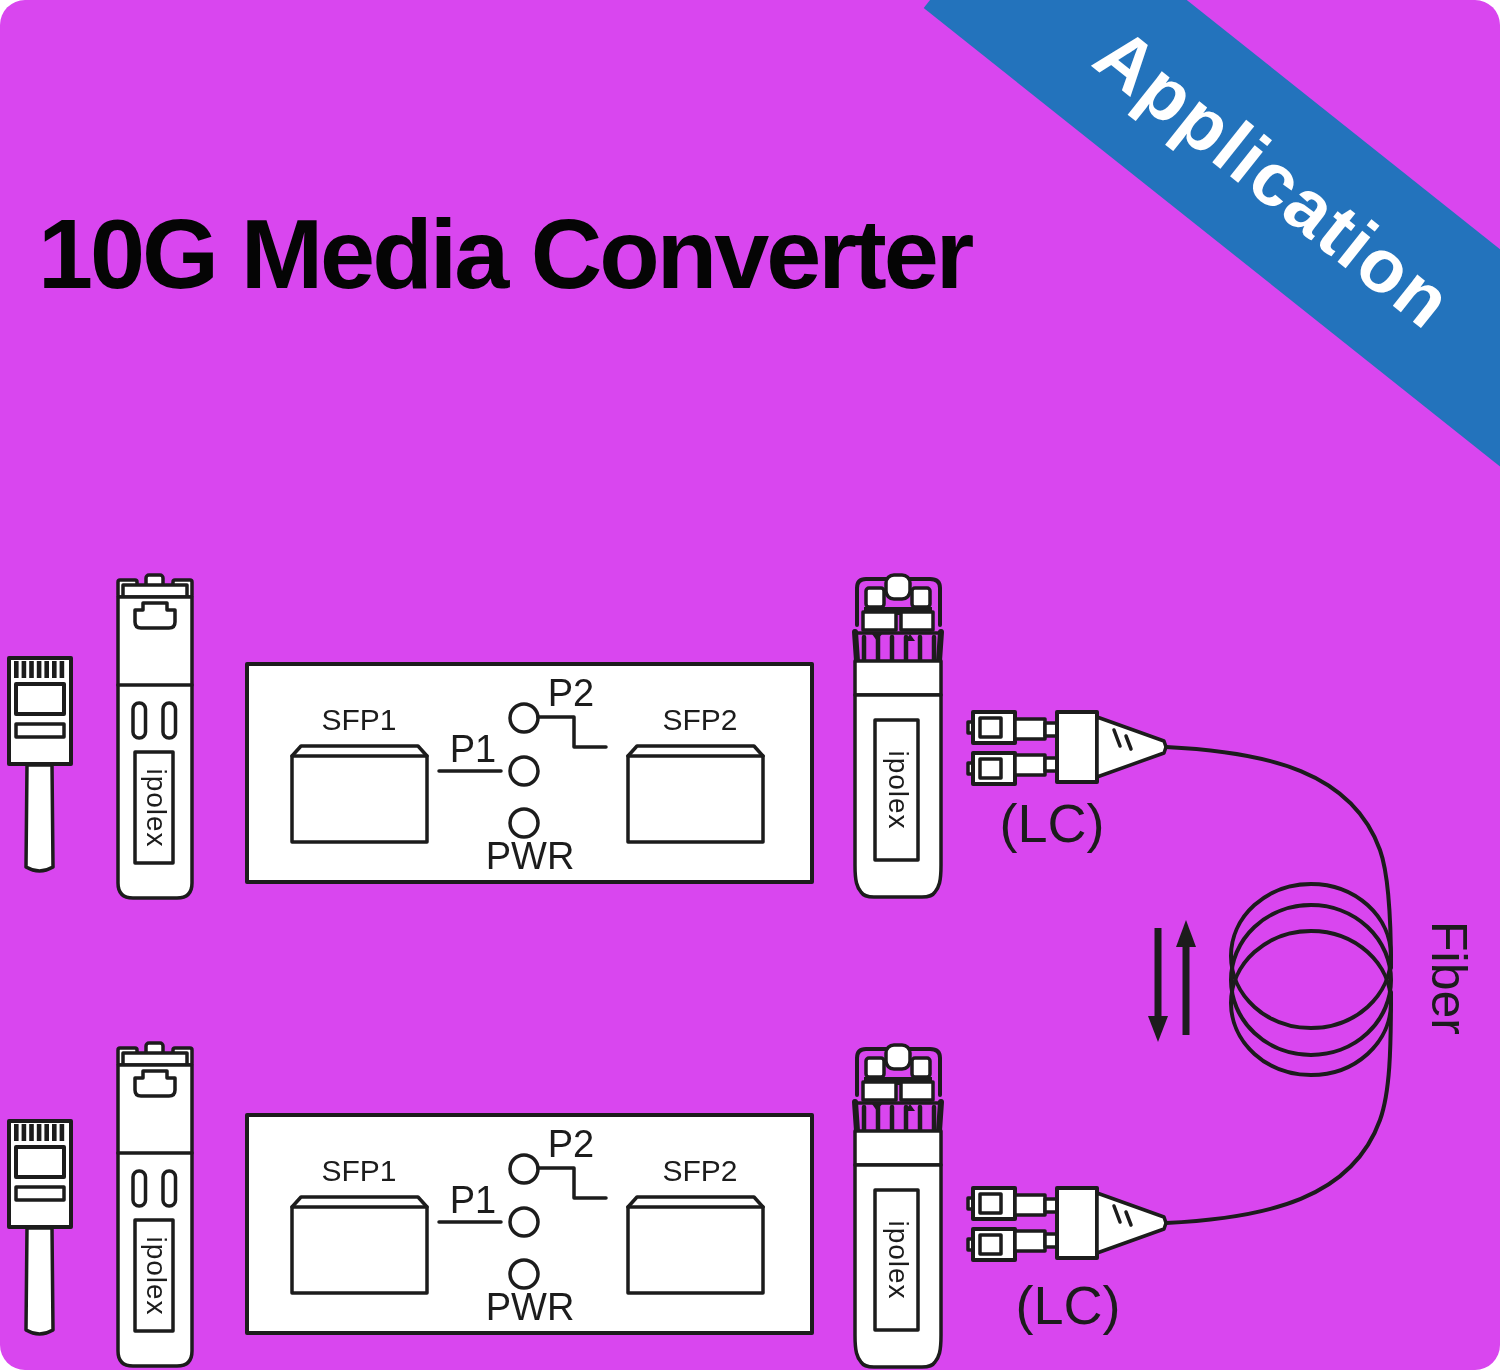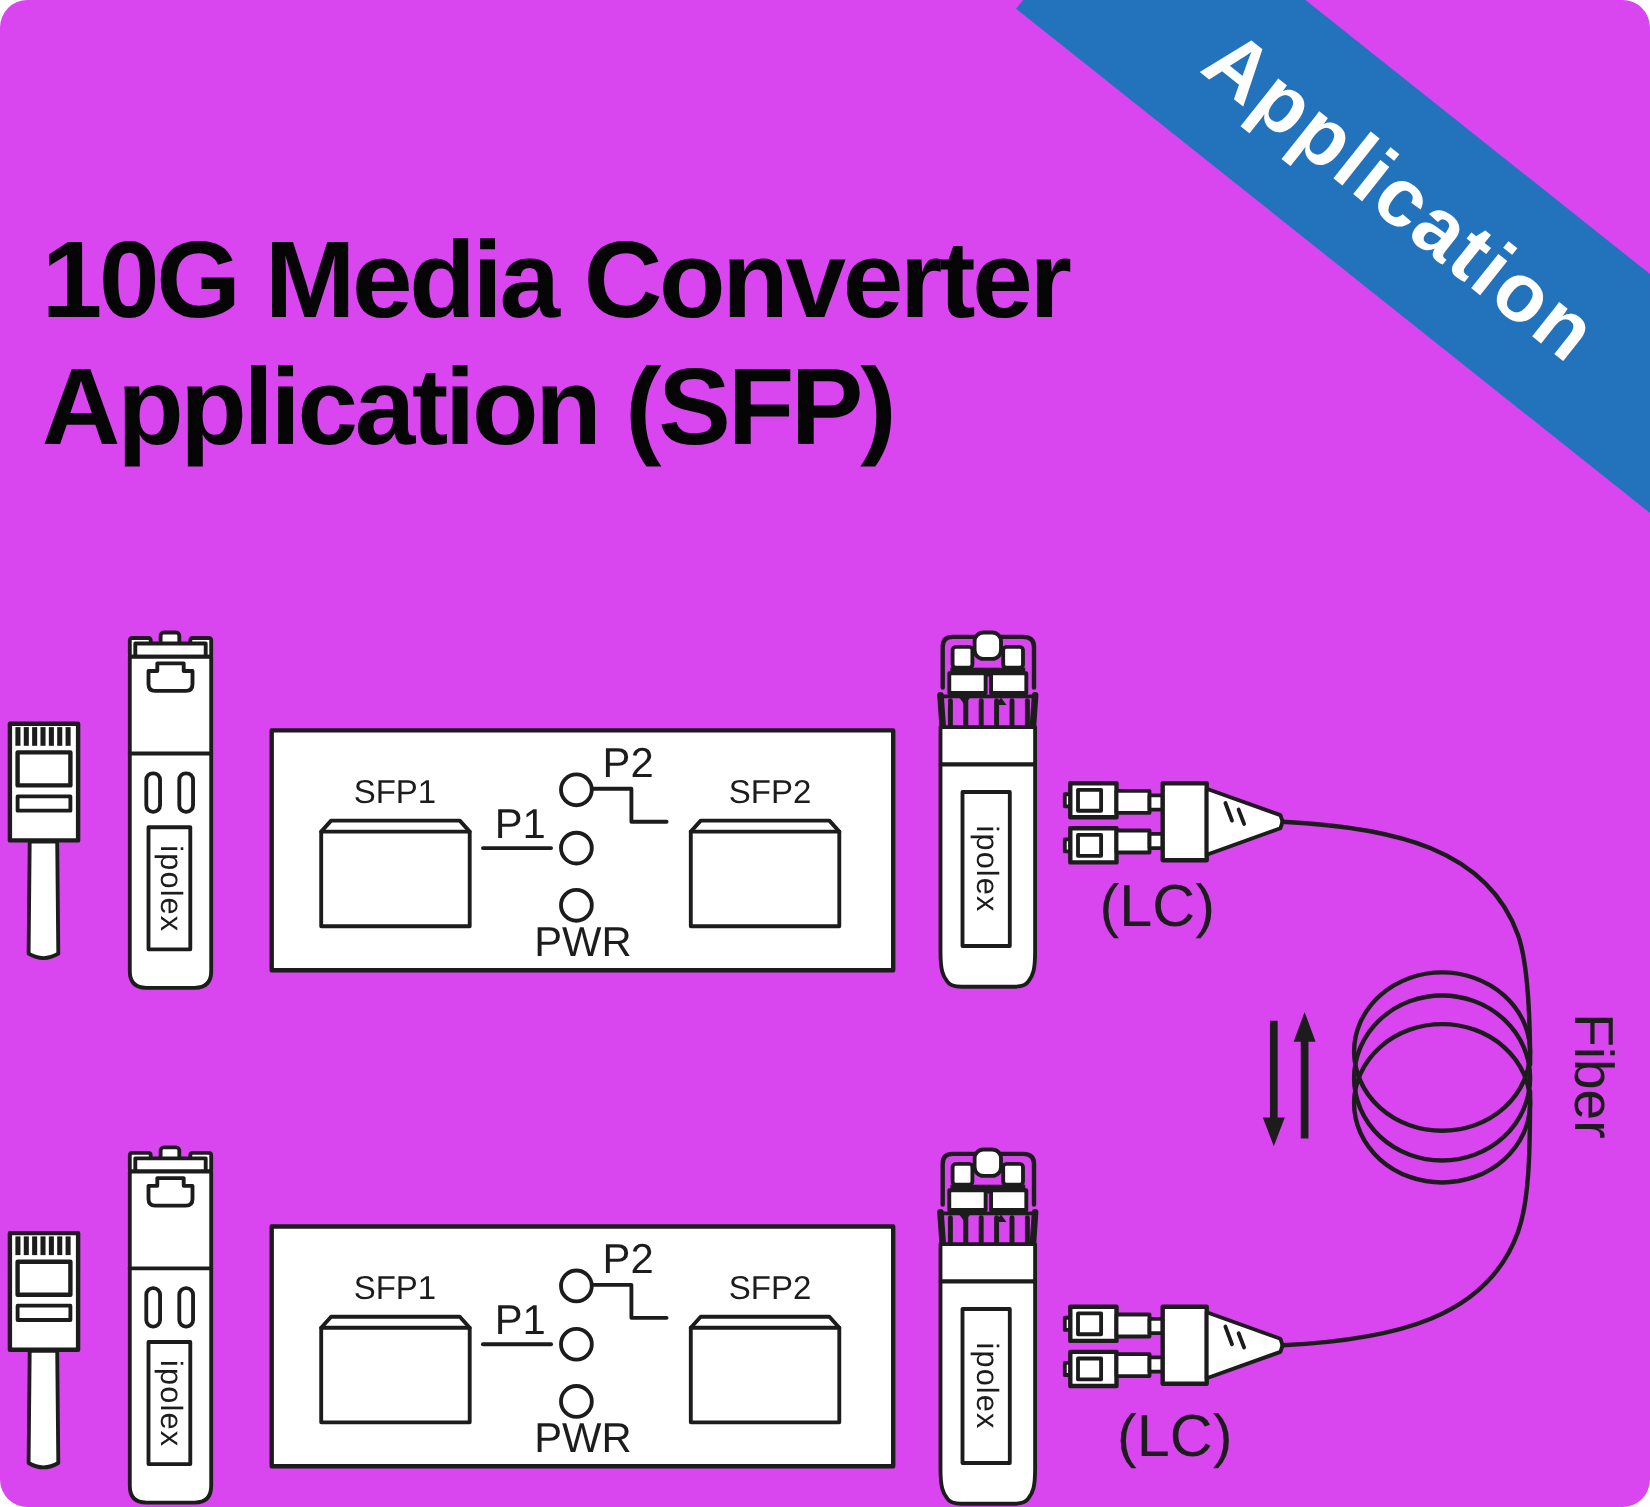--- a/index.html
+++ b/index.html
@@ -33,21 +33,20 @@
   .t-lc{font-size:54px;}
   .t-fiber{font-size:50px;}
 </style>
 </head>
 <body>
 
 <div class="stage">
 
   <div class="title">
     <div>10G Media Converter</div>
-    <div>Application (SFP)</div>
   </div>
 
   <div class="banner" style="background: rgb(35, 115, 188);">
     <span style="color: rgb(255, 255, 255);">Application</span>
   </div>
 
   <svg width="1500" height="1370" viewBox="0 0 1500 1370">
     <defs>
 
       <g id="rj45">

